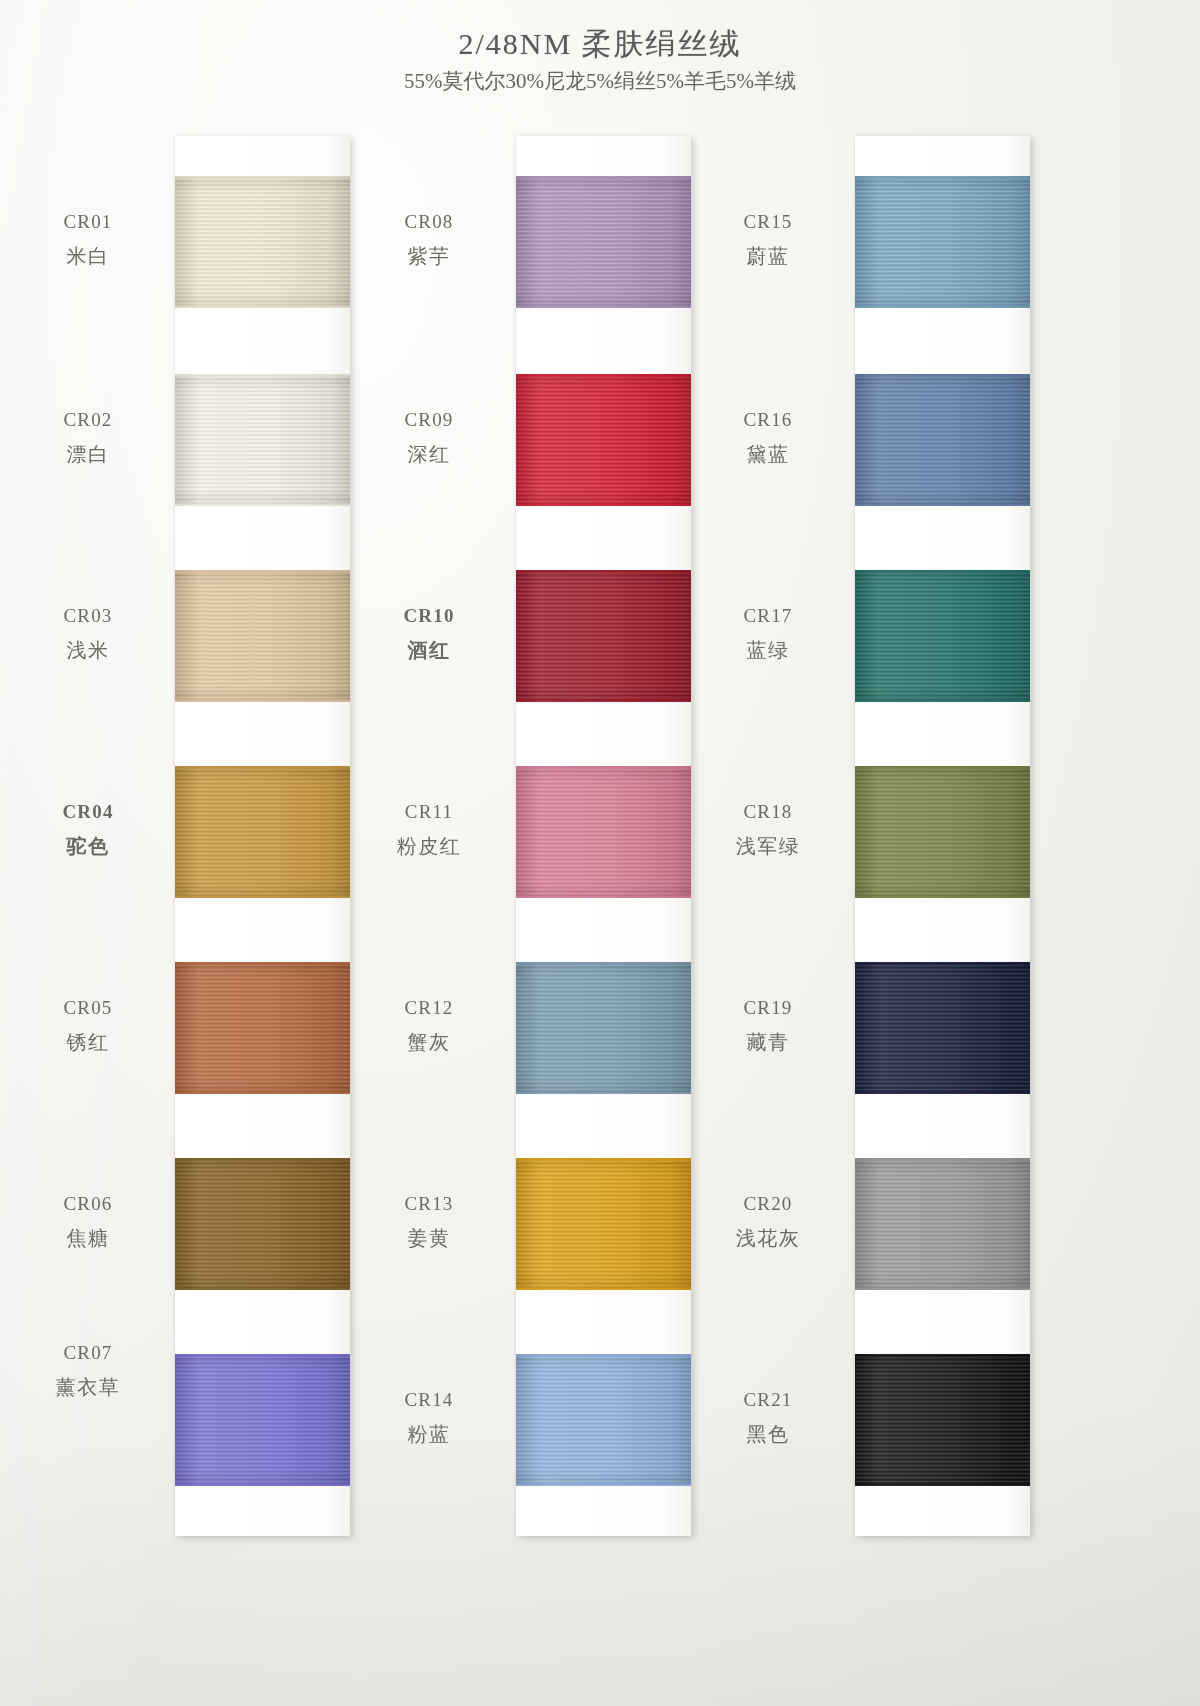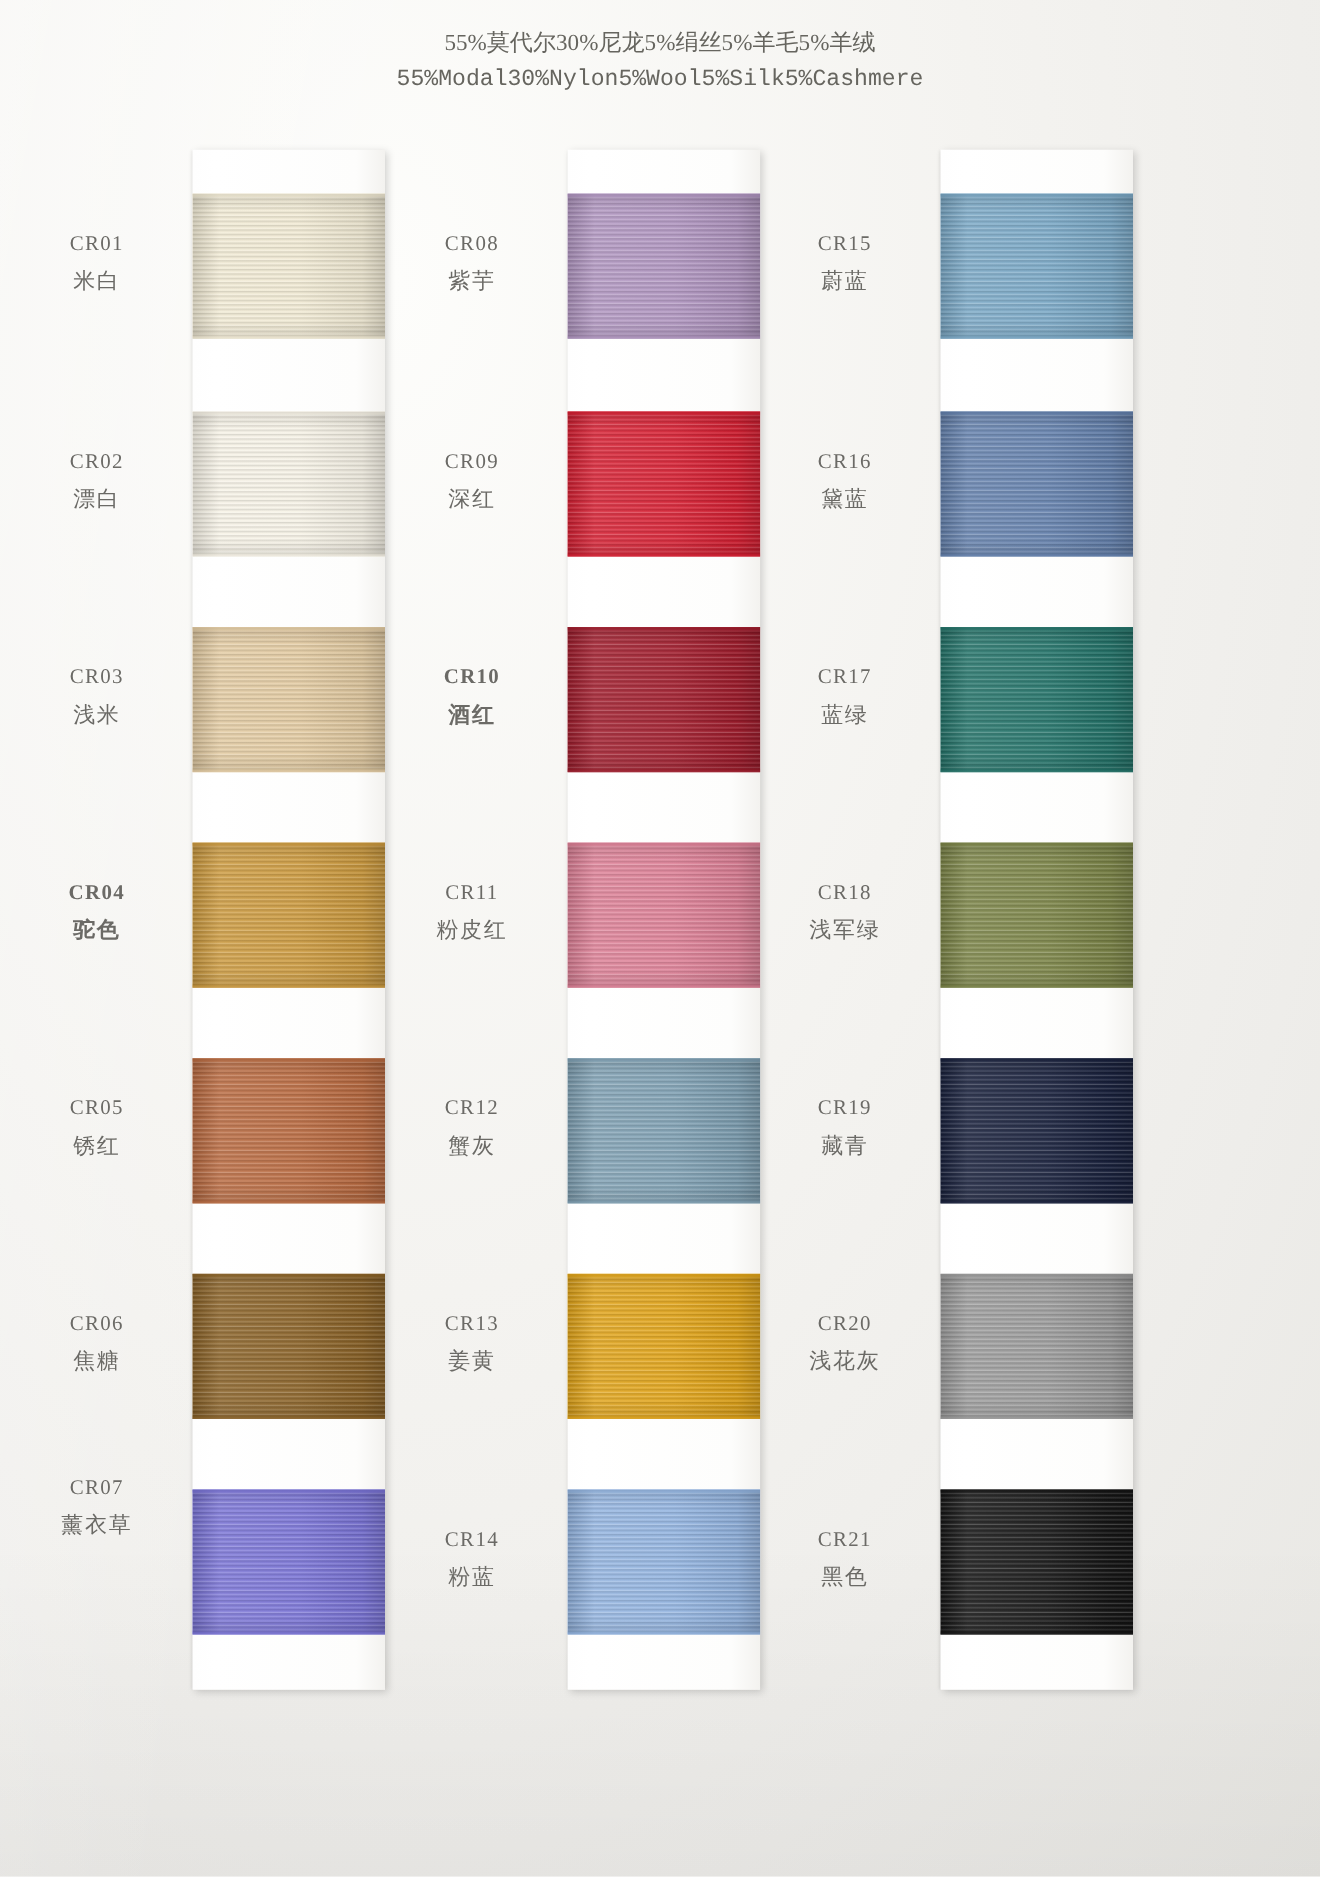--- a/index.html
+++ b/index.html
@@ -46,21 +46,21 @@
     font-size: 30px;
     letter-spacing: 2px;
     color: #5a5a58;
     margin-top: 24px;
     font-family: "Liberation Serif", "DejaVu Serif", serif;
     text-shadow: 0 0 1px rgba(120,120,120,0.4);
   }
   .hdr-sub1 {
     font-size: 21px;
     color: #66655f;
-    margin-top: 24px;
+    margin-top: 2px;
     letter-spacing: 0px;
   }
   .hdr-sub2 {
     font-size: 21px;
     color: #66655f;
     margin-top: 9px;
     letter-spacing: 0px;
     font-family: "Liberation Mono", "DejaVu Sans Mono", monospace;
   }
 
@@ -159,22 +159,22 @@
   .lab-1 { left: 8px; }
   .lab-2 { left: 349px; }
   .lab-3 { left: 688px; }
 </style>
 </head>
 <body>
 
 <div id="card"></div>
 
 <div id="header">
+  <div class="hdr-title">2/48NM  柔肤绢丝绒</div>
   <div class="hdr-sub1">55%莫代尔30%尼龙5%绢丝5%羊毛5%羊绒</div>
-  <div class="hdr-sub2">55%Modal30%Nylon5%Wool5%Silk5%Cashmere</div>
 </div>
 
 <div class="column col-1">
   <div class="strip"></div>
 <div class="band" style="top: 40px; height: 132px; background: rgb(241, 234, 212);">
       <div class="fibre"></div>
       <div class="shade"></div>
       <div class="fuzz-top" style="background: rgb(241, 234, 212);"></div>
       <div class="fuzz-bot" style="background: rgb(241, 234, 212);"></div>
     </div>

